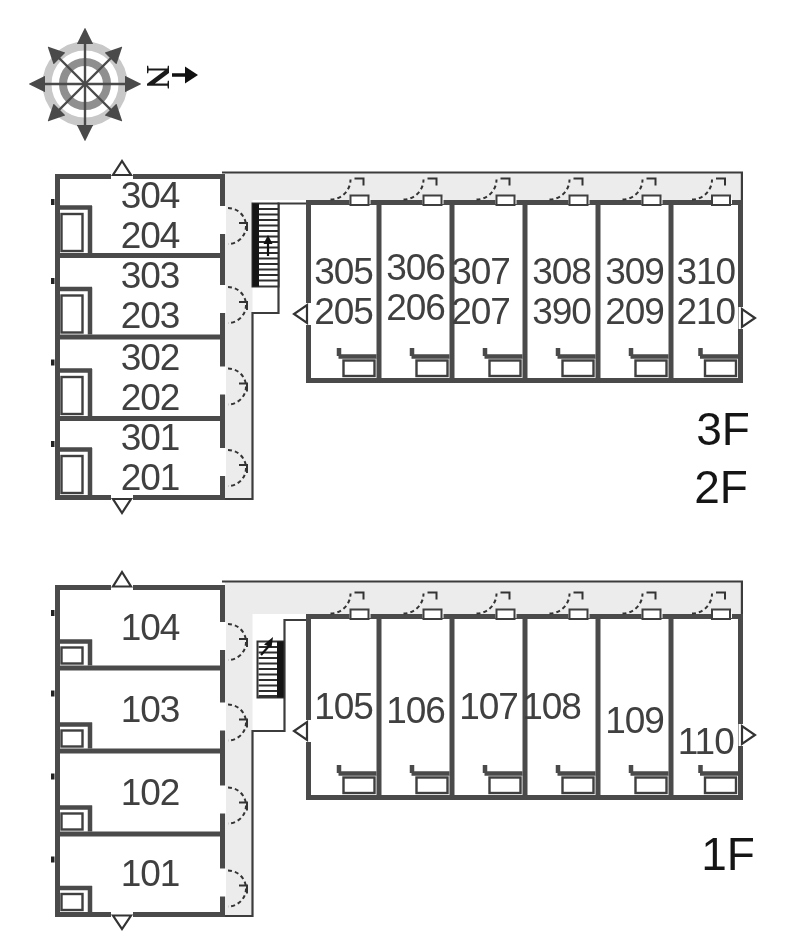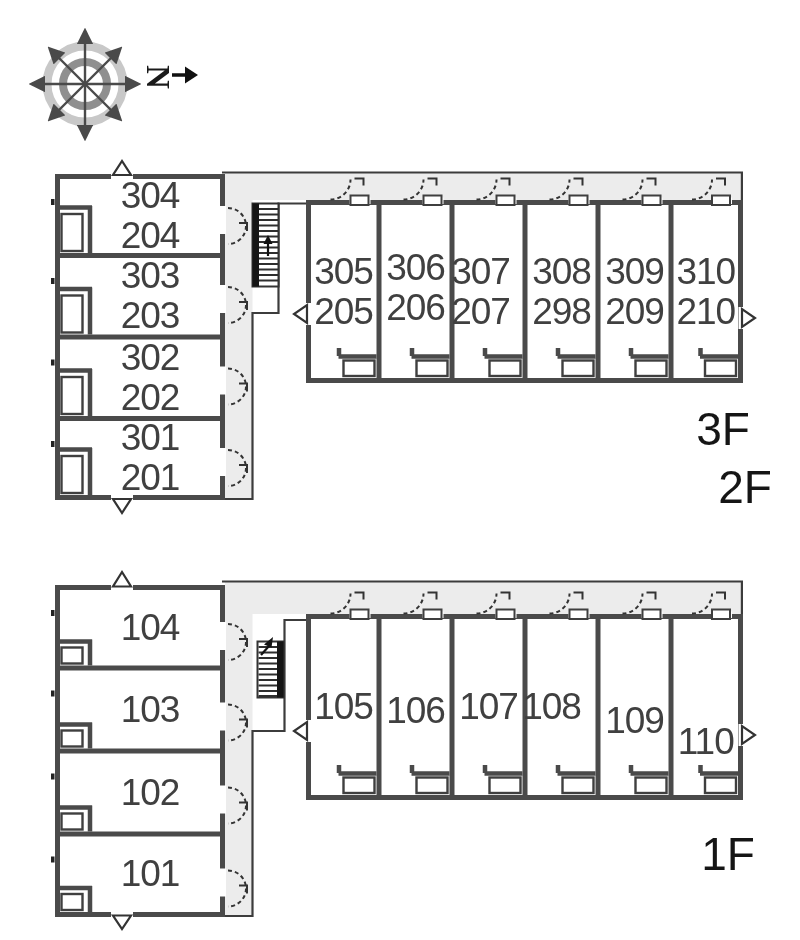--- a/index.html
+++ b/index.html
@@ -244,33 +244,33 @@
   <div class="rlabel" style="left:381.5px;top:205px;width:68px;height:165px;">
     <span>306</span>
     <span>206</span>
   </div>
   <div class="rlabel" style="left:454.5px;top:205px;width:52px;height:173px;">
     <span>307</span>
     <span>207</span>
   </div>
   <div class="rlabel" style="left:527.5px;top:205px;width:68px;height:173px;">
     <span>308</span>
-    <span>298</span>
+    <span>390</span>
   </div>
   <div class="rlabel" style="left:600.5px;top:205px;width:68px;height:173px;">
     <span>309</span>
     <span>209</span>
   </div>
   <div class="rlabel" style="left:673.5px;top:205px;width:64.5px;height:173px;">
     <span>310</span>
     <span>210</span>
   </div>
 
   <div class="badge" style="left:688px;top:406px;width:70px;height:46px;">3F</div>
-  <div class="badge" style="left:710px;top:464px;width:70px;height:46px;">2F</div>
+  <div class="badge" style="left:686px;top:464px;width:70px;height:46px;">2F</div>
 
   <div class="rlabel" style="left:85px;top:590px;width:130px;height:75px;">
     <span>104</span>
   </div>
   <div class="rlabel" style="left:85px;top:670.5px;width:130px;height:78px;">
     <span>103</span>
   </div>
   <div class="rlabel" style="left:85px;top:753.5px;width:130px;height:78px;">
     <span>102</span>
   </div>

